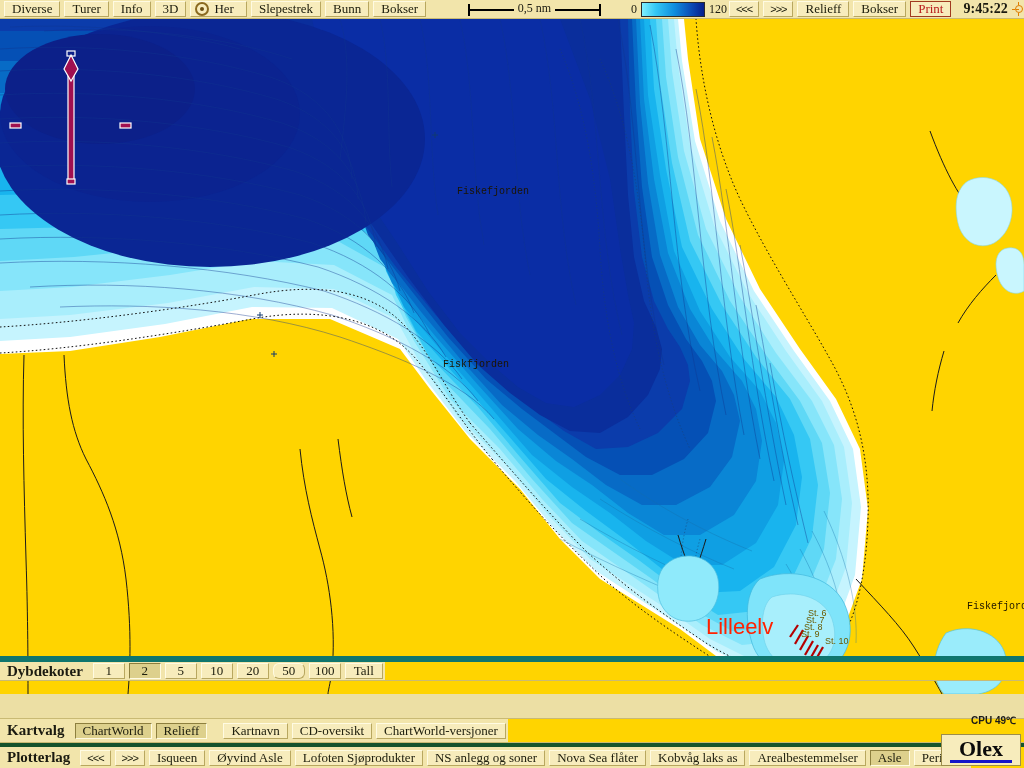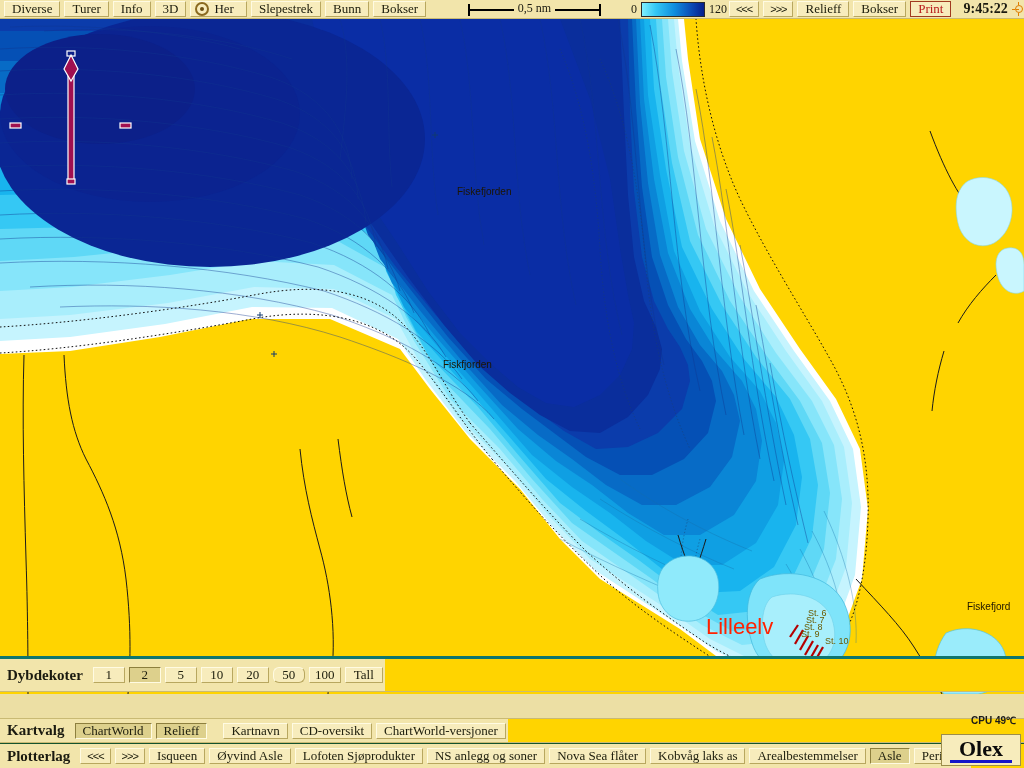--- a/index.html
+++ b/index.html
@@ -83,23 +83,23 @@
     position:absolute;left:3px;top:3px;width:8px;height:8px;border-radius:50%;
     border:1.5px solid #e07d00;box-sizing:border-box;
   }
   .sun-icon i{position:absolute;background:#e07d00;}
   .sun-icon i.r1{left:6.5px;top:0;width:1px;height:3px;}
   .sun-icon i.r2{left:6.5px;bottom:0;width:1px;height:3px;}
   .sun-icon i.r3{top:6.5px;left:0;height:1px;width:3px;}
   .sun-icon i.r4{top:6.5px;right:0;height:1px;width:3px;}
 
   
-  #bar-dybde{top:656px;height:36px;border-top:3px solid #0f766e;}
+  #bar-dybde{top:656px;height:25px;border-top:6px solid #0f766e;}
   #bar-kartvalg{top:718px;height:25px;border-top:1px solid #c9ba74;}
-  #bar-plotterlag{top:743px;height:25px;border-top:1px solid #14532d;border-bottom:none;}
+  #bar-plotterlag{top:743px;height:25px;border-top:4px solid #14532d;border-bottom:none;}
   .bar-title{font-weight:bold;font-size:15px;padding:0 8px 0 7px;white-space:nowrap;}
   #bar-dybde .bar-title{font-size:15px;}
   .bottom-pad{flex:1 1 auto;}
 
   
   .yellowfill{background:#FFD400;height:100%;}
 
   
   #olex{
     position:absolute;right:3px;bottom:2px;width:80px;height:32px;
@@ -123,21 +123,21 @@
 
   .banner{
     position:absolute;left:3px;top:3px;z-index:30;
     background:#e10000;color:#ffffff;
     font-family:"Liberation Serif",serif;font-weight:bold;font-size:14px;
     padding:1px 6px 2px 6px;border:1px solid #7a0000;white-space:nowrap;
   }
 
   .maplabel{
     position:absolute;z-index:25;color:#1d1500;
-    font-family:Liberation Sans, sans-serif;font-size:10px;white-space:nowrap;
+    font-family:Liberation Mono, monospace;font-size:10px;white-space:nowrap;
   }
   .lilleelv{
     position:absolute;z-index:26;color:#ff2200;
     font-family:"Liberation Sans",sans-serif;font-size:22px;white-space:nowrap;
   }
   .stlabel{
     position:absolute;z-index:27;color:#6b5a00;
     font-family:"Liberation Sans",sans-serif;font-size:9px;white-space:nowrap;
   }
 </style>

